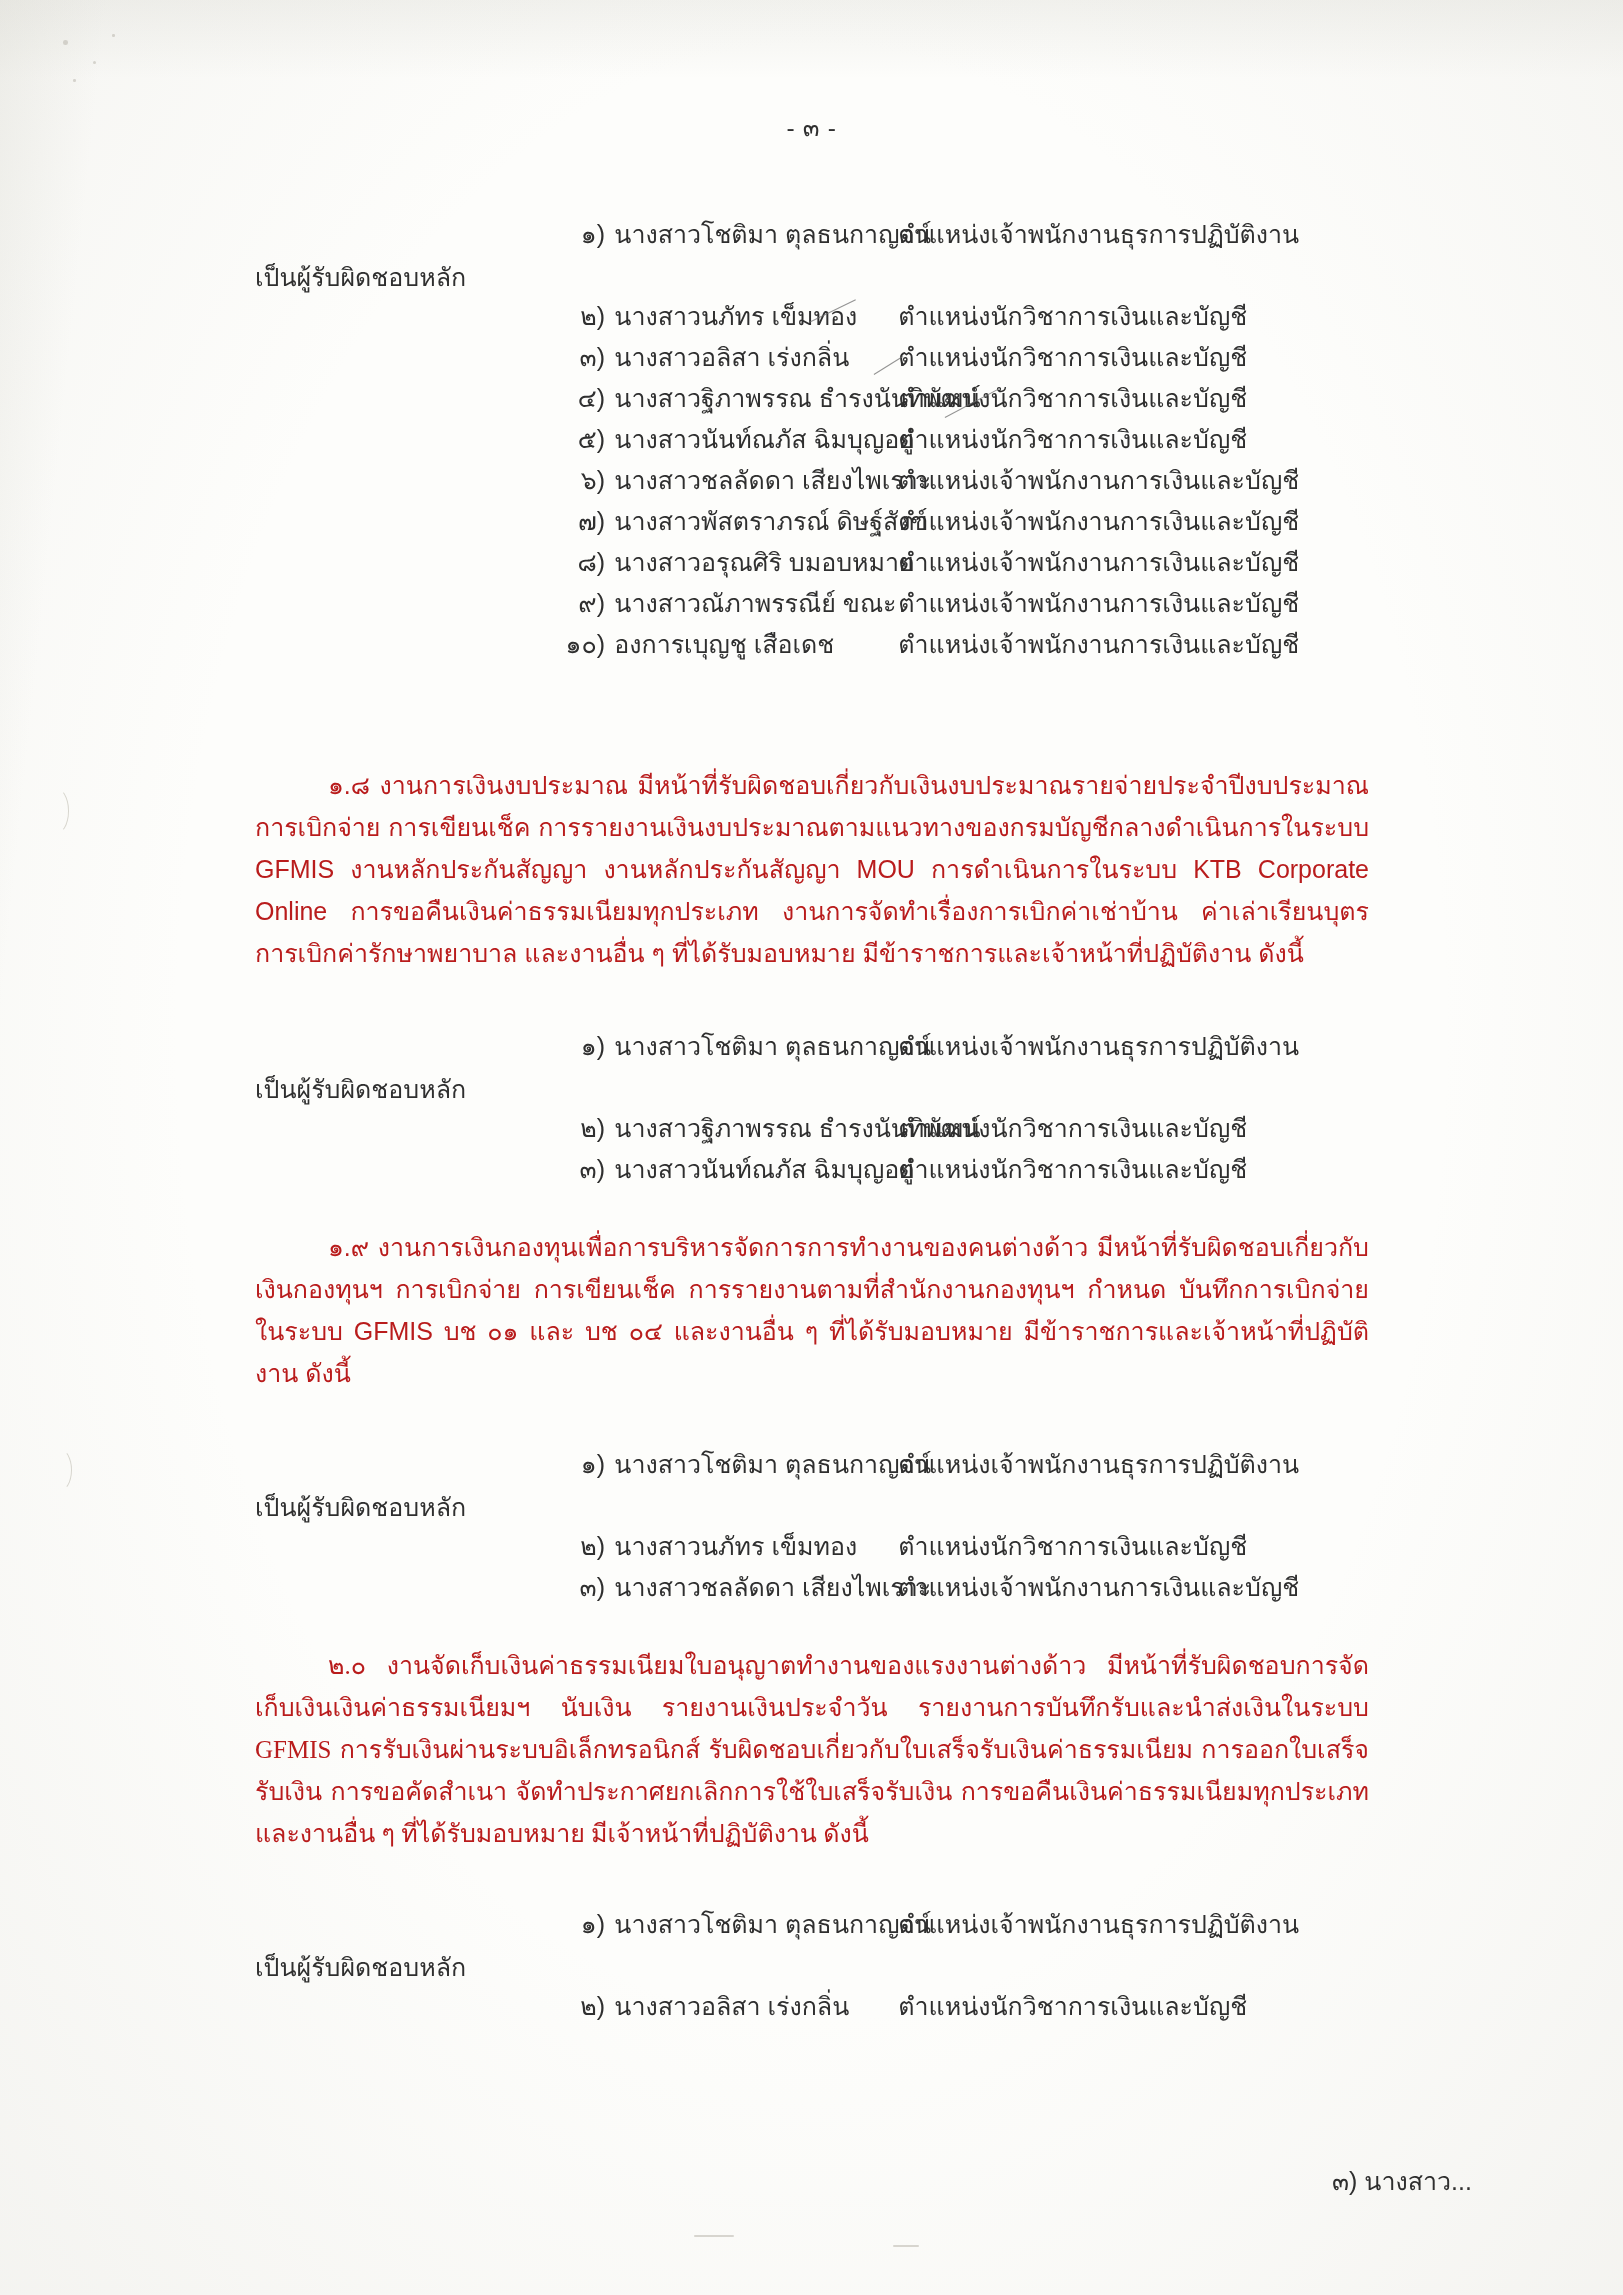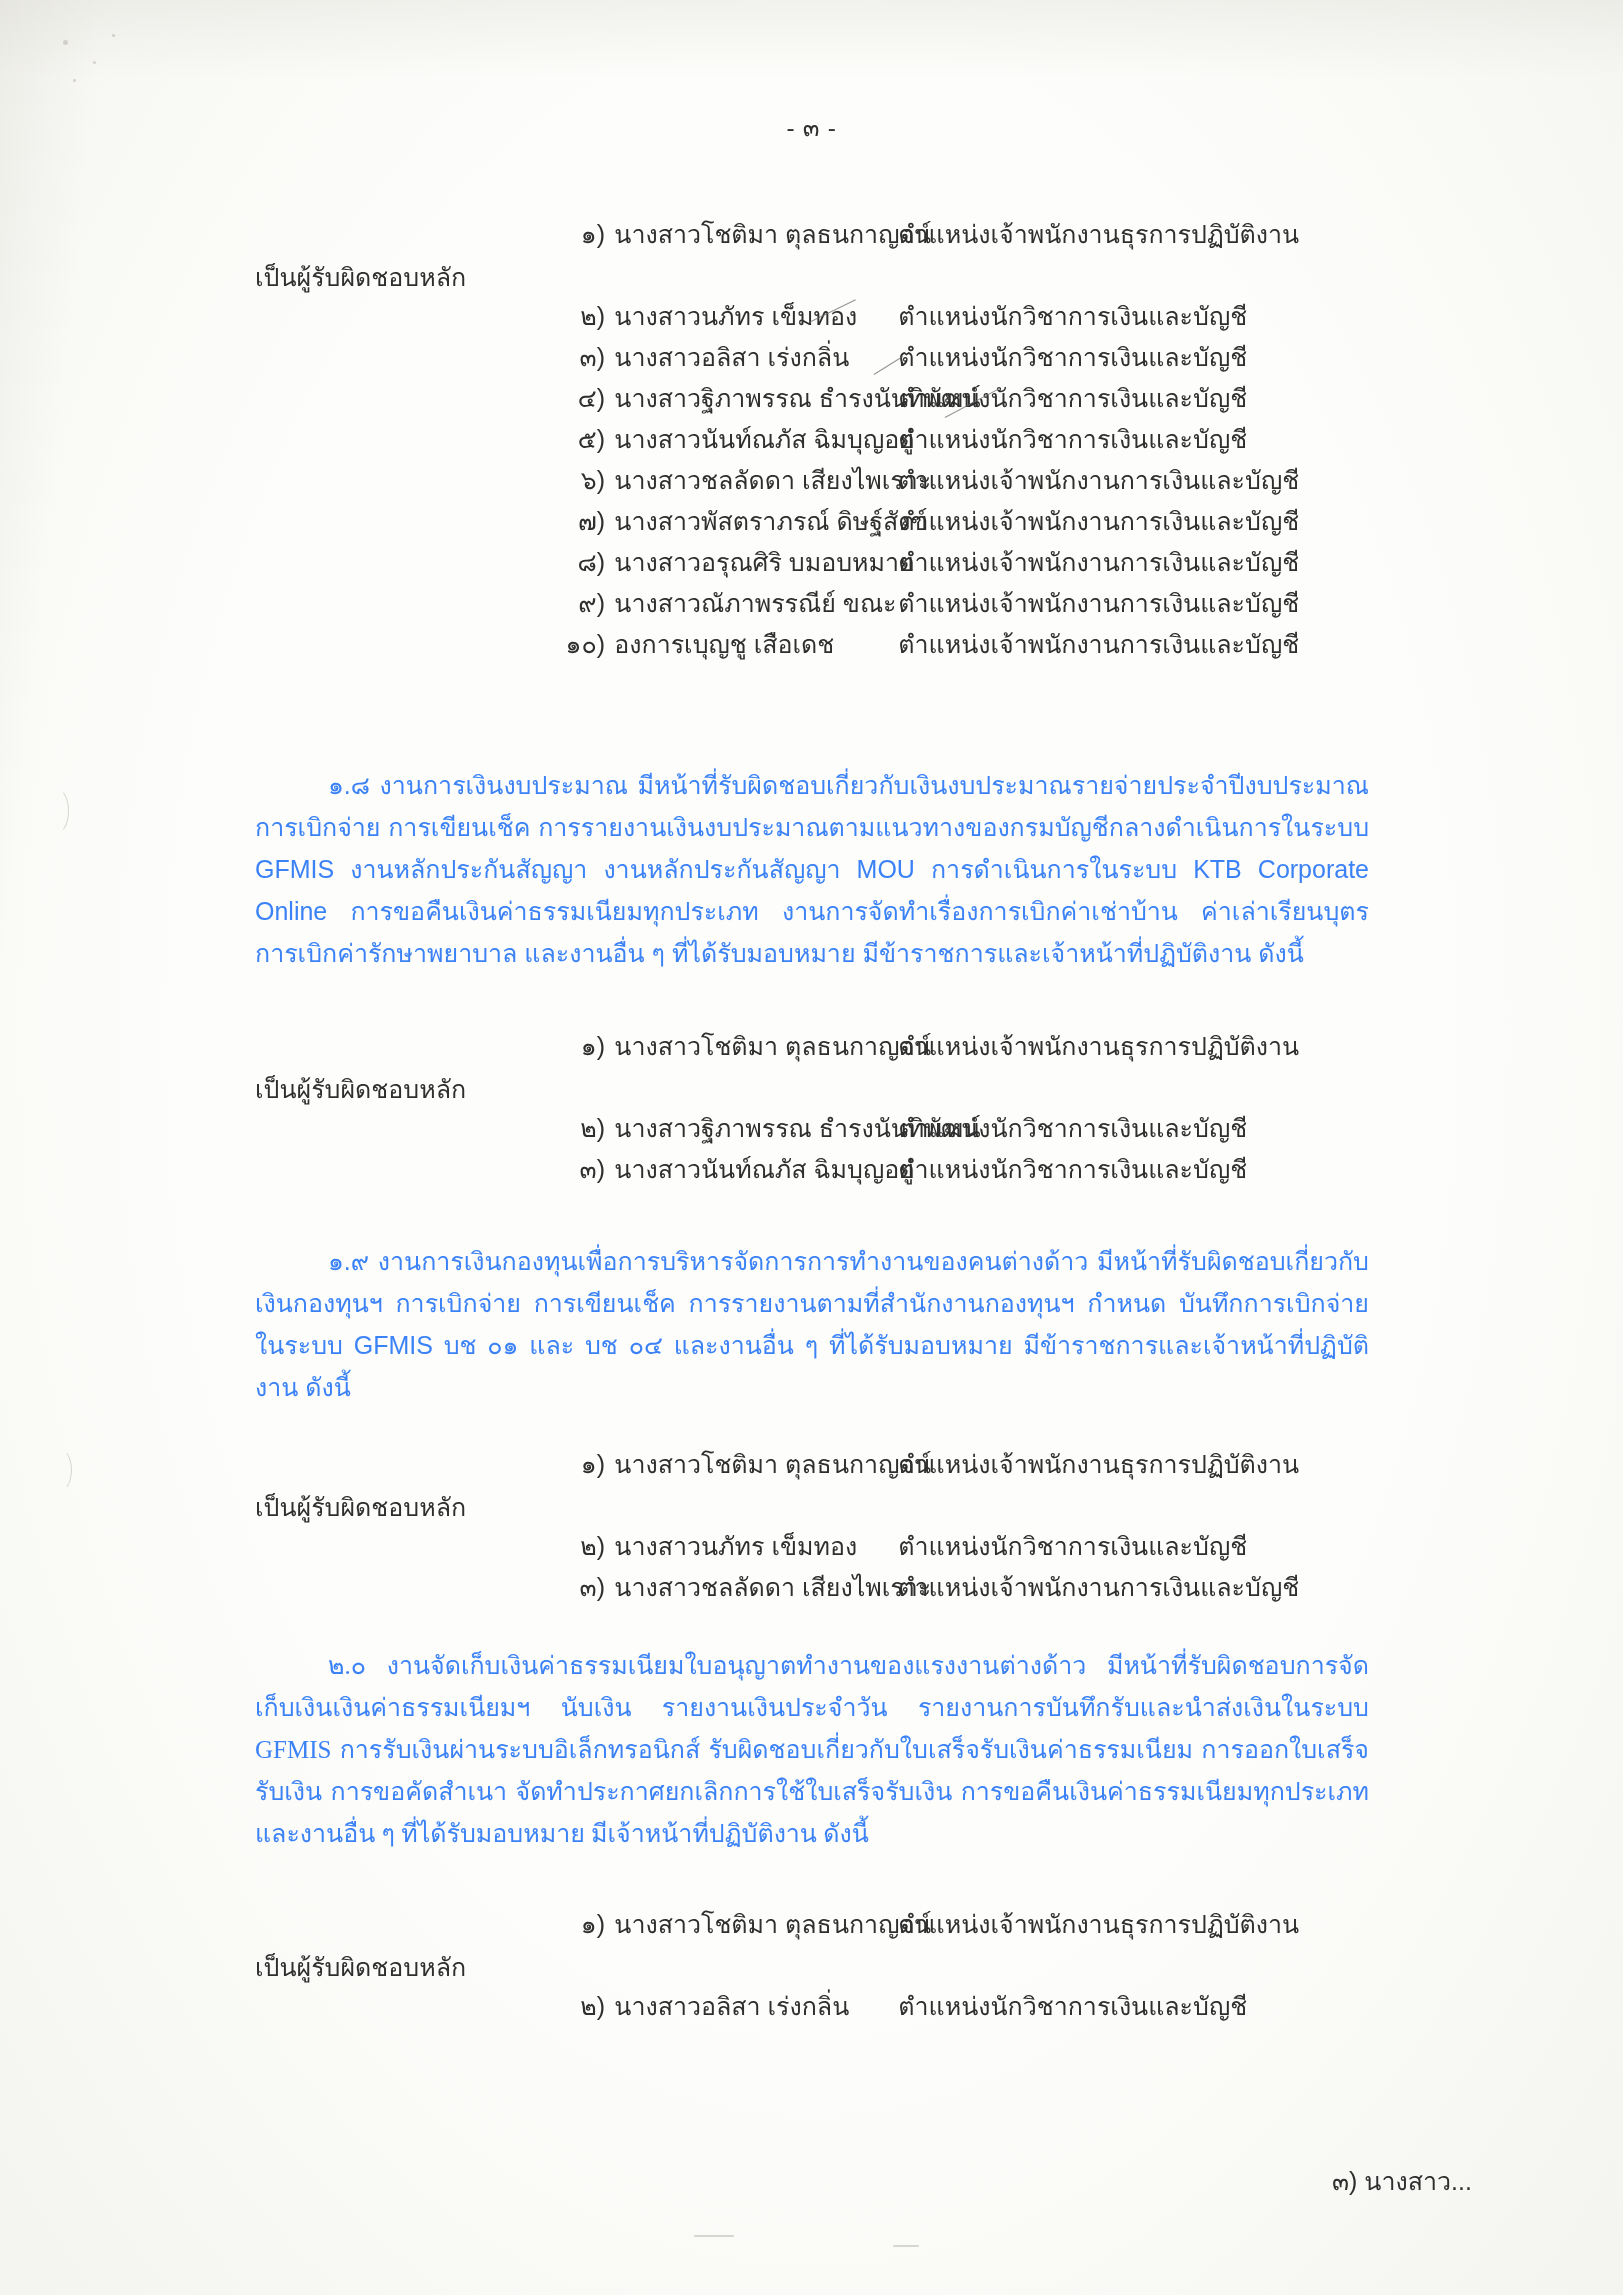--- a/index.html
+++ b/index.html
@@ -50,21 +50,21 @@
     width: 1623px;
     text-align: center;
     font-size: 24.5px;
     color: #303030;
     letter-spacing: 0.7px;
   }
   .para {
     position: absolute;
     font-size: 25px;
     line-height: 42px;
-    color: #3b82f6;
+    color: #b91c1c;
     text-align: justify;
     text-justify: inter-word;
   }
   .para .indent {
     display: inline-block;
     width: 73px;
   }
   .nameblock {
     position: absolute;
   }
@@ -218,21 +218,21 @@
       </div>
       <div class="nrow">
         <span class="num">๓)</span>
         <span class="nm">นางสาวนันท์ณภัส  ฉิมบุญอยู่</span>
         <span class="pos">ตำแหน่งนักวิชาการเงินและบัญชี</span>
       </div>
     </div>
 
     <div class="note" style="left:255px;top:1053px;">เป็นผู้รับผิดชอบหลัก</div>
 
-    <div class="para" style="left:255px;top:1226px;width:1114px;margin-top:14px;">
+    <div class="para" style="left:255px;top:1226px;width:1114px;">
       <span class="indent"></span><span>๑.๙ งานการเงินกองทุนเพื่อการบริหารจัดการการทำงานของคนต่างด้าว มีหน้าที่รับผิดชอบเกี่ยวกับเงินกองทุนฯ การเบิกจ่าย การเขียนเช็ค การรายงานตามที่สำนักงานกองทุนฯ กำหนด บันทึกการเบิกจ่ายในระบบ GFMIS บช ๐๑ และ บช ๐๔ และงานอื่น ๆ ที่ได้รับมอบหมาย มีข้าราชการและเจ้าหน้าที่ปฏิบัติงาน ดังนี้</span>
     </div>
 
     <div class="nameblock" style="left:542px;top:1428px;">
       <div class="nrow">
         <span class="num">๑)</span>
         <span class="nm">นางสาวโชติมา  ตุลธนกาญจน์</span>
         <span class="pos">ตำแหน่งเจ้าพนักงานธุรการปฏิบัติงาน</span>
       </div>
       <div style="height:41px"></div>

